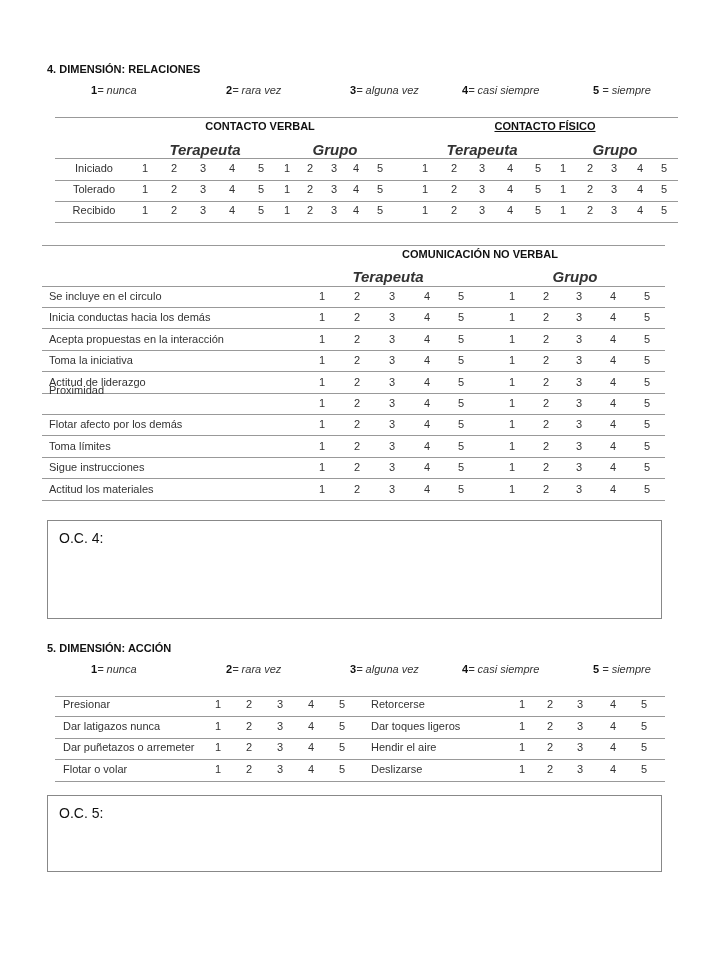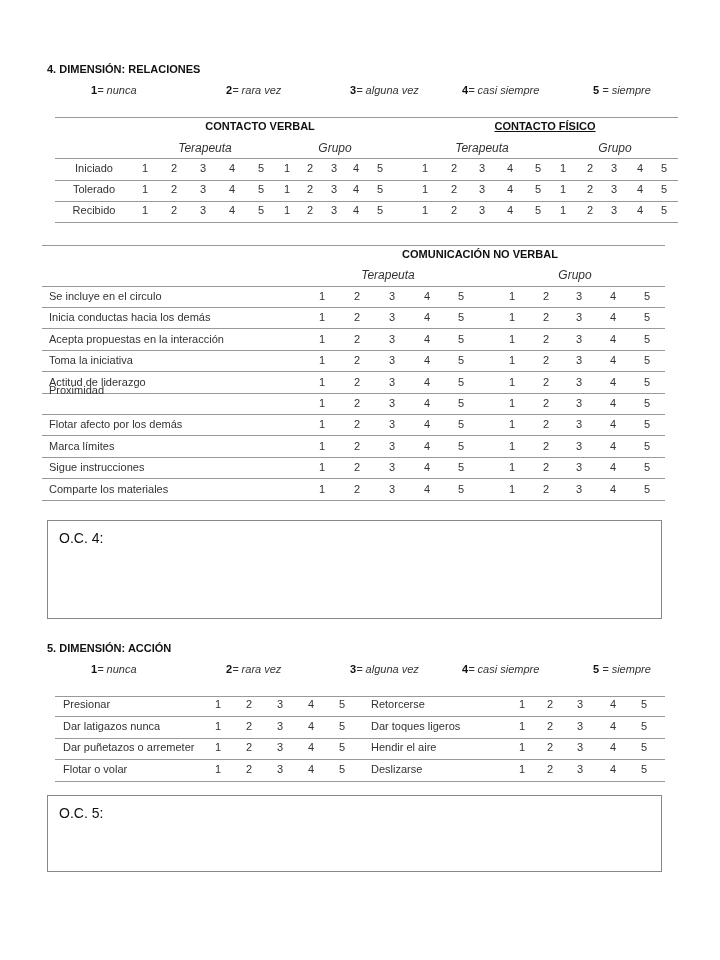--- a/index.html
+++ b/index.html
@@ -6,21 +6,21 @@
   body { width:720px; height:960px; position:relative; overflow:hidden;
          font-family:"Liberation Sans", sans-serif; color:#222; }
   .abs { position:absolute; }
   .sec-title { font-weight:bold; font-size:11px; color:#111; }
   .legend { font-size:11px; font-style:italic; color:#333; }
   .legend b { font-style:normal; font-weight:bold; color:#111; }
   .hline { position:absolute; height:0; border-top:1.5px solid #999; }
   .cell { position:absolute; font-size:11px; color:#333; text-align:center; width:20px; }
   .rowlabel { position:absolute; font-size:11px; color:#333; }
   .grouphead { position:absolute; font-size:11px; font-weight:bold; color:#111; text-align:center; }
-  .subhead { position:absolute; font-size:12px; font-style:italic; color:#333; text-align:center; }
+  .subhead { position:absolute; font-size:15px; font-style:italic; color:#333; text-align:center;font-weight:bold; }
   .obsbox { position:absolute; border:1.5px solid #888; background:#fff; }
   .obsbox .lbl { position:absolute; left:11px; top:9px; font-size:14px; color:#111; }
 </style>
 </head>
 <body>
 
 <div class="abs sec-title" style="left:47px; top:63px;">4. DIMENSIÓN: RELACIONES</div>
 
 <div>
   <div class="abs legend" style="left:91px; top:84px;"><b>1</b><span>= nunca</span></div>
@@ -190,21 +190,21 @@
     <div class="cell" style="left:347px; top:418px;">2</div>
     <div class="cell" style="left:382px; top:418px;">3</div>
     <div class="cell" style="left:417px; top:418px;">4</div>
     <div class="cell" style="left:451px; top:418px;">5</div>
     <div class="cell" style="left:502px; top:418px;">1</div>
     <div class="cell" style="left:536px; top:418px;">2</div>
     <div class="cell" style="left:569px; top:418px;">3</div>
     <div class="cell" style="left:603px; top:418px;">4</div>
     <div class="cell" style="left:637px; top:418px;">5</div>
     <div class="hline" style="left:42px; width:623px; top:435px;"></div>
-    <div class="rowlabel" style="left:49px; top:440px;">Marca límites</div>
+    <div class="rowlabel" style="left:49px; top:440px;">Toma límites</div>
     <div class="cell" style="left:312px; top:440px;">1</div>
     <div class="cell" style="left:347px; top:440px;">2</div>
     <div class="cell" style="left:382px; top:440px;">3</div>
     <div class="cell" style="left:417px; top:440px;">4</div>
     <div class="cell" style="left:451px; top:440px;">5</div>
     <div class="cell" style="left:502px; top:440px;">1</div>
     <div class="cell" style="left:536px; top:440px;">2</div>
     <div class="cell" style="left:569px; top:440px;">3</div>
     <div class="cell" style="left:603px; top:440px;">4</div>
     <div class="cell" style="left:637px; top:440px;">5</div>
@@ -214,21 +214,21 @@
     <div class="cell" style="left:347px; top:461px;">2</div>
     <div class="cell" style="left:382px; top:461px;">3</div>
     <div class="cell" style="left:417px; top:461px;">4</div>
     <div class="cell" style="left:451px; top:461px;">5</div>
     <div class="cell" style="left:502px; top:461px;">1</div>
     <div class="cell" style="left:536px; top:461px;">2</div>
     <div class="cell" style="left:569px; top:461px;">3</div>
     <div class="cell" style="left:603px; top:461px;">4</div>
     <div class="cell" style="left:637px; top:461px;">5</div>
     <div class="hline" style="left:42px; width:623px; top:478px;"></div>
-    <div class="rowlabel" style="left:49px; top:483px;">Comparte los materiales</div>
+    <div class="rowlabel" style="left:49px; top:483px;">Actitud los materiales</div>
     <div class="cell" style="left:312px; top:483px;">1</div>
     <div class="cell" style="left:347px; top:483px;">2</div>
     <div class="cell" style="left:382px; top:483px;">3</div>
     <div class="cell" style="left:417px; top:483px;">4</div>
     <div class="cell" style="left:451px; top:483px;">5</div>
     <div class="cell" style="left:502px; top:483px;">1</div>
     <div class="cell" style="left:536px; top:483px;">2</div>
     <div class="cell" style="left:569px; top:483px;">3</div>
     <div class="cell" style="left:603px; top:483px;">4</div>
     <div class="cell" style="left:637px; top:483px;">5</div>

